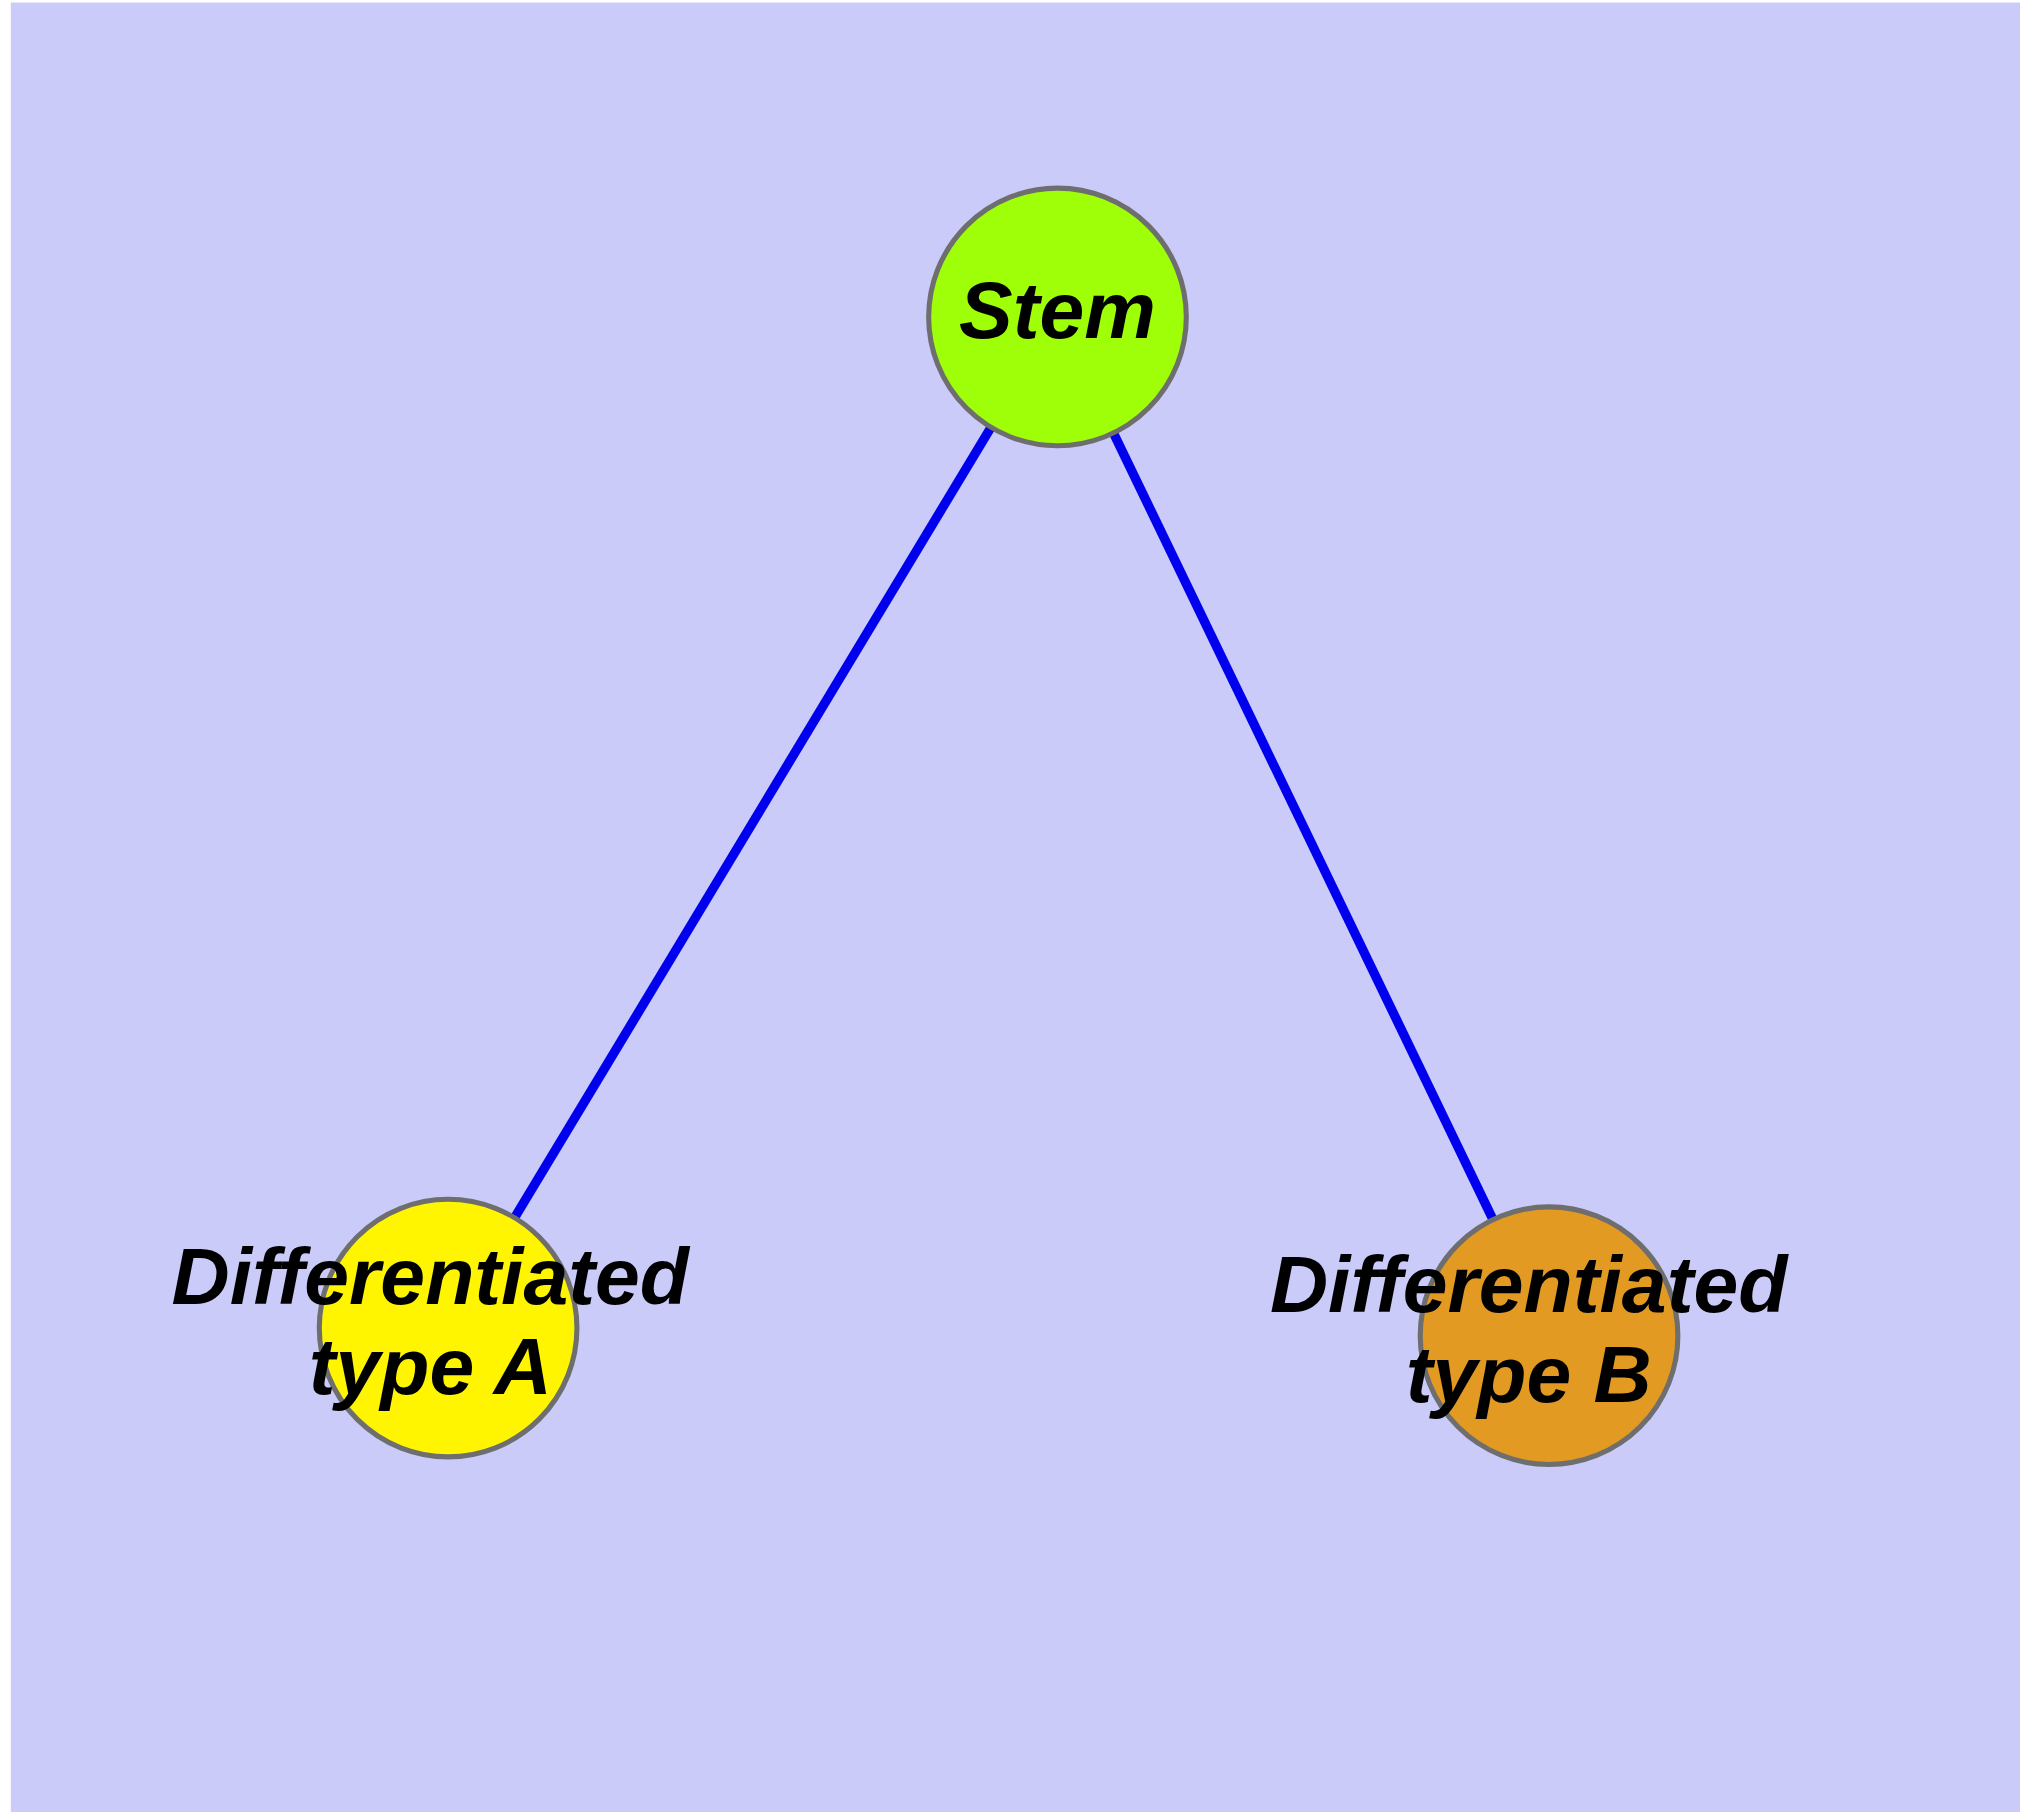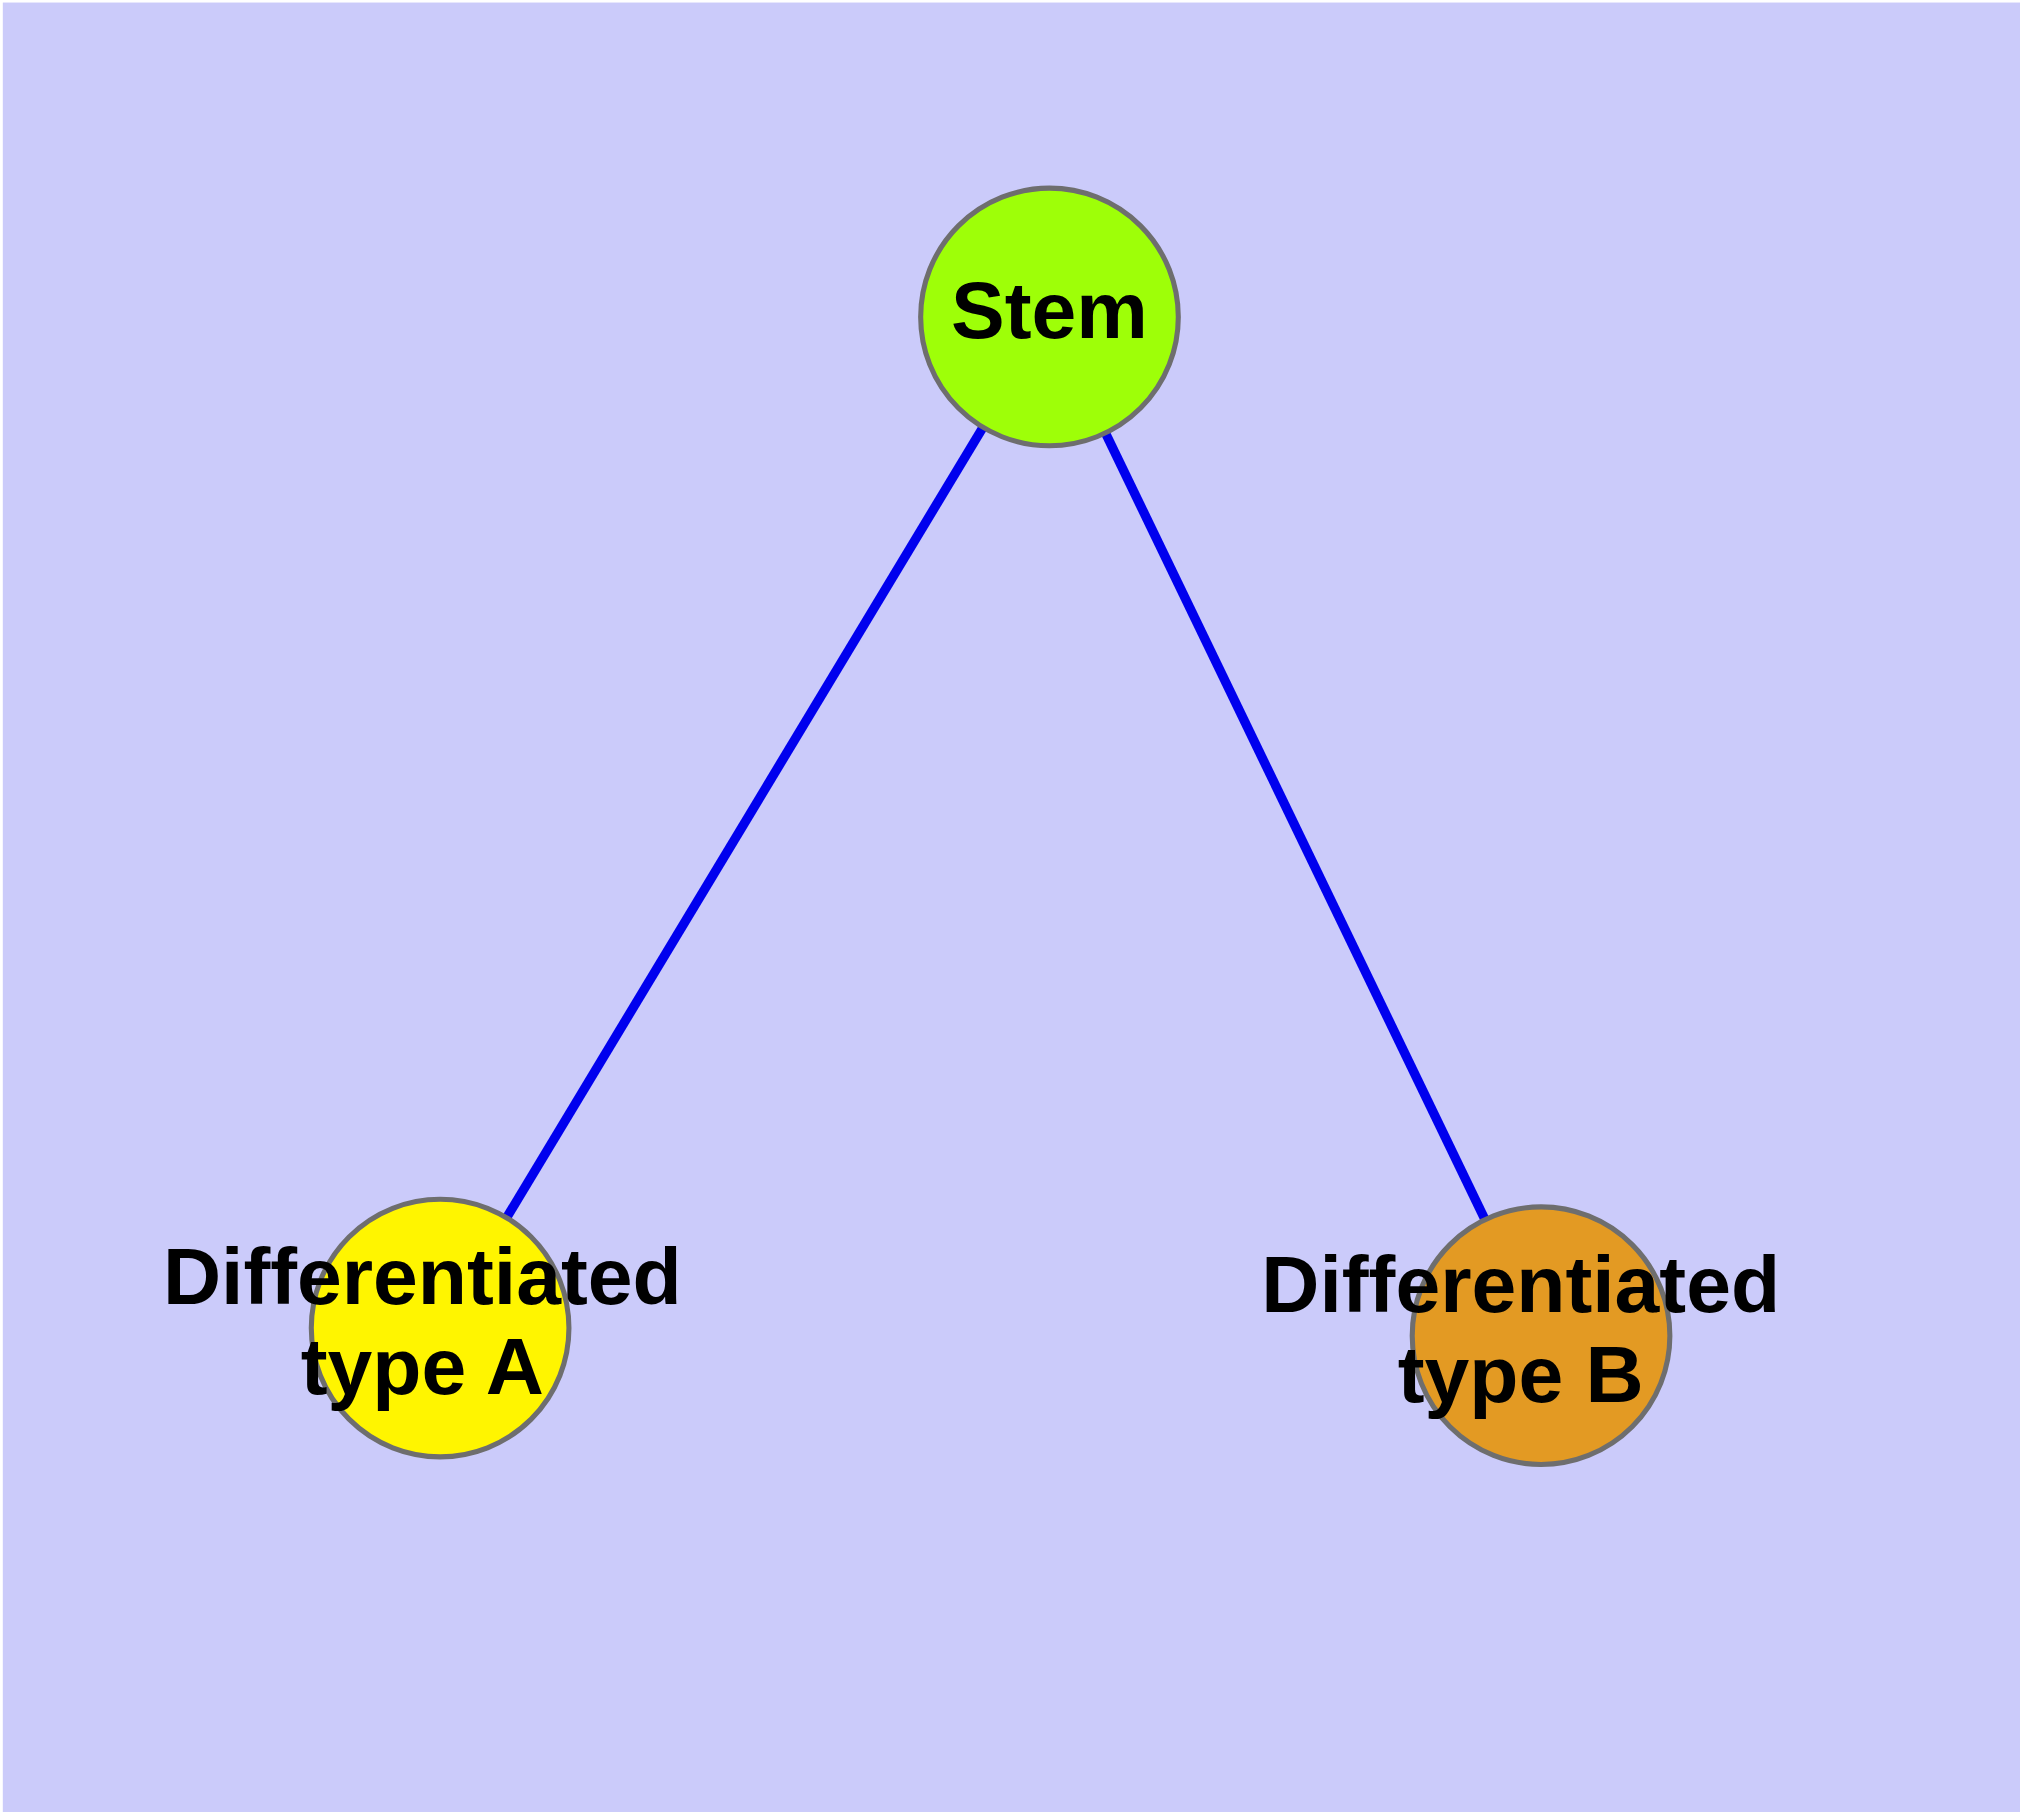--- a/index.html
+++ b/index.html
@@ -9,24 +9,25 @@
     background: #ffffff;
   }
   body {
     width: 2021px;
     height: 1812px;
     overflow: hidden;
     font-family: "Liberation Sans", sans-serif;
   }
   #canvas {
     position: absolute;
-    left: 0;
+    left: 8px;
     top: 0;
     width: 1837px;
     height: 1812px;
+    font-style: italic;
   }
   #graph-svg {
     display: block;
     width: 2021px;
     height: 1812px;
   }
   .node-label {
     font-family: "Liberation Sans", sans-serif;
     font-weight: bold;
     fill: #000000;

